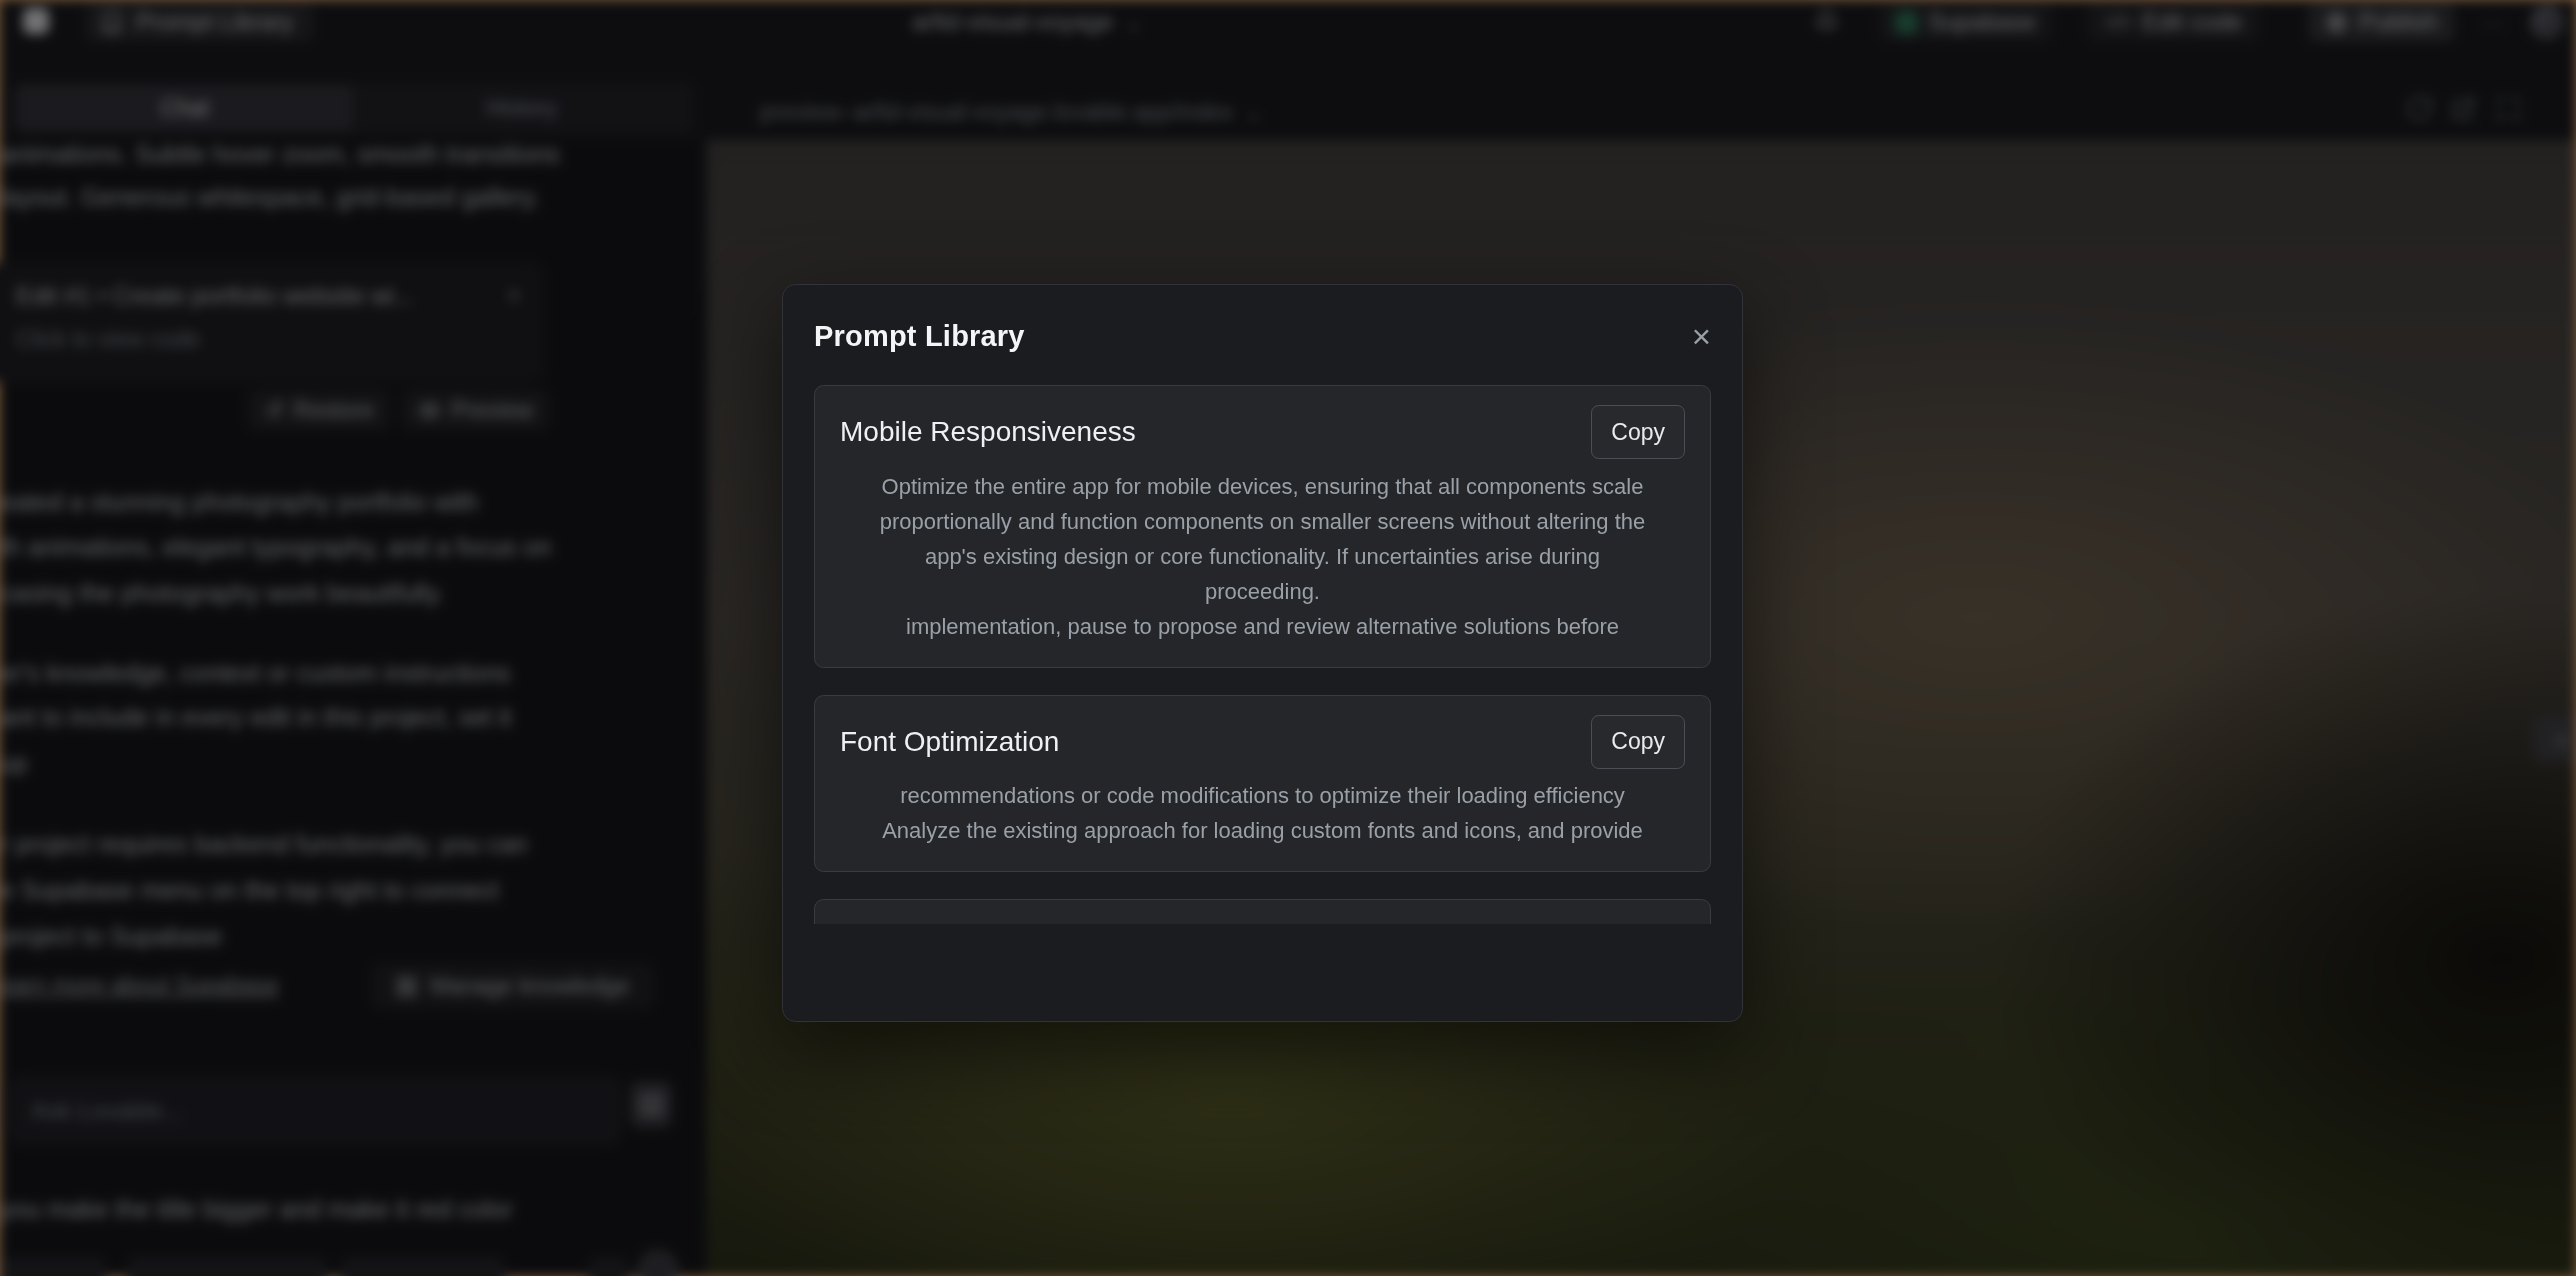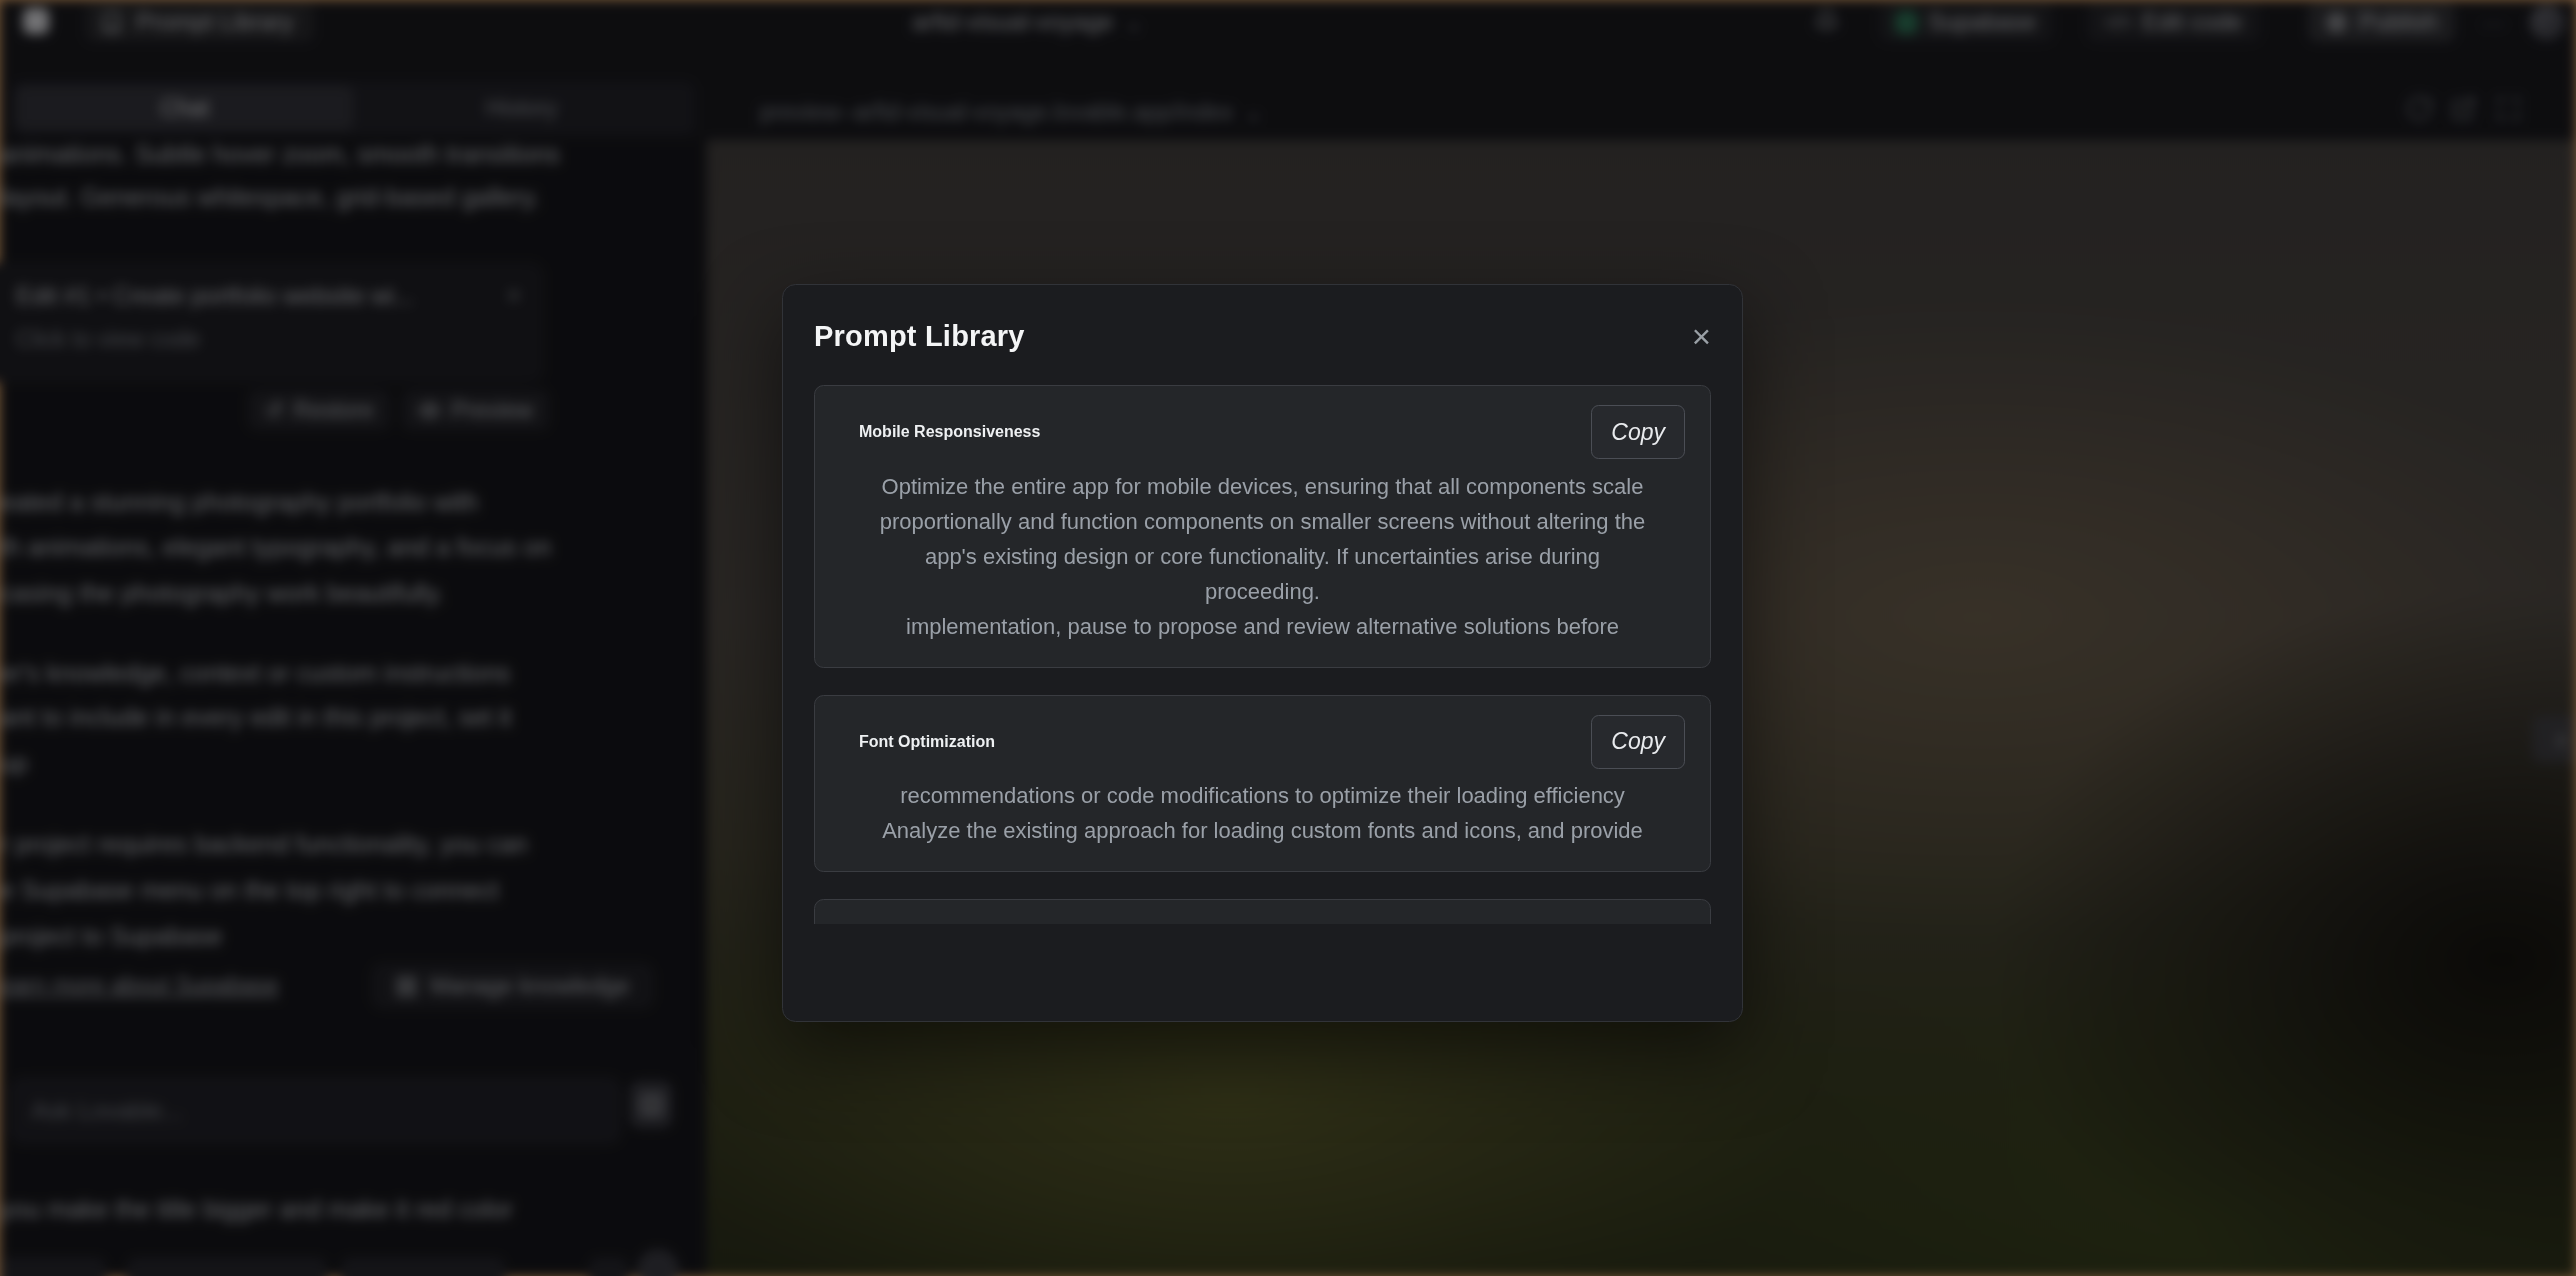--- a/index.html
+++ b/index.html
@@ -67,23 +67,23 @@
     border-radius:13.5px;box-shadow:0 29px 77px rgba(0,0,0,.55);padding:31px;display:flex;flex-direction:column;}
   .m-head{display:flex;align-items:center;justify-content:space-between;height:40px;}
   .m-title{margin:0;font-size:29px;font-weight:600;color:#f4f5f6;letter-spacing:0.2px;}
   .m-close{background:none;border:none;color:#9aa0a6;font-size:33px;line-height:1;cursor:pointer;padding:0;}
   .m-search{margin-top:25px;height:64px;width:100%;background:#1e2024;border:1px solid #4d5056;border-radius:9.6px;
     color:#e6e8ea;font-size:25px;padding:0 24px;outline:none;}
   .m-search::placeholder{color:#9ba1a8;}
   .m-list{margin-top:29px;height:539px;overflow:hidden;display:flex;flex-direction:column;gap:27px;}
   .p-card{flex:none;background:#242629;border:1px solid #3a3c41;border-radius:9.6px;padding:19px 25px 23px 25px;}
   .p-card-head{display:flex;align-items:center;justify-content:space-between;height:54px;}
-  .p-title{font-size:16px;font-weight:700;color:#eef0f2;margin-left:19px;}
+  .p-title{font-size:28px;font-weight:400;color:#eef0f2;}
   .copy-btn{height:54px;min-width:83px;padding:0 19px;border-radius:7.7px;border:1px solid #4b4e55;background:#27292d;
-    color:#e8eaed;font-size:23px;cursor:pointer;font-style:italic;}
+    color:#e8eaed;font-size:23px;cursor:pointer;}
   .p-body{margin-top:9.6px;}
   .p-line{font-size:22px;line-height:35px;color:#9aa0a8;white-space:nowrap;text-align:center;}
   .p-card.clip{height:173px;}
 
   svg{display:block;}
 </style>
 </head>
 <body>
 
 <div class="stage">

